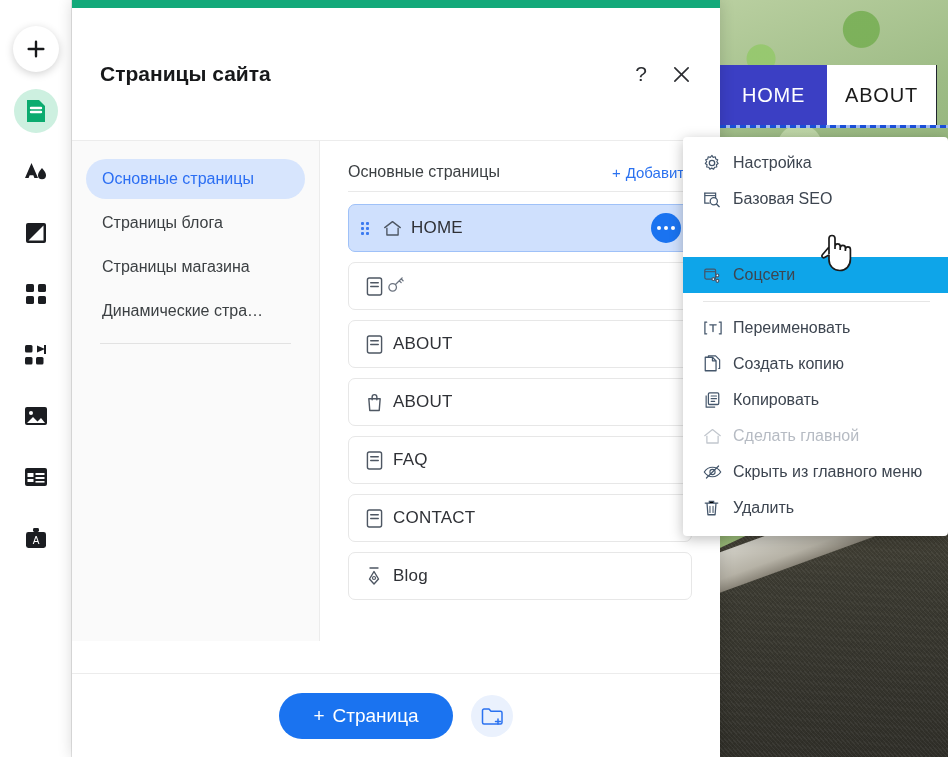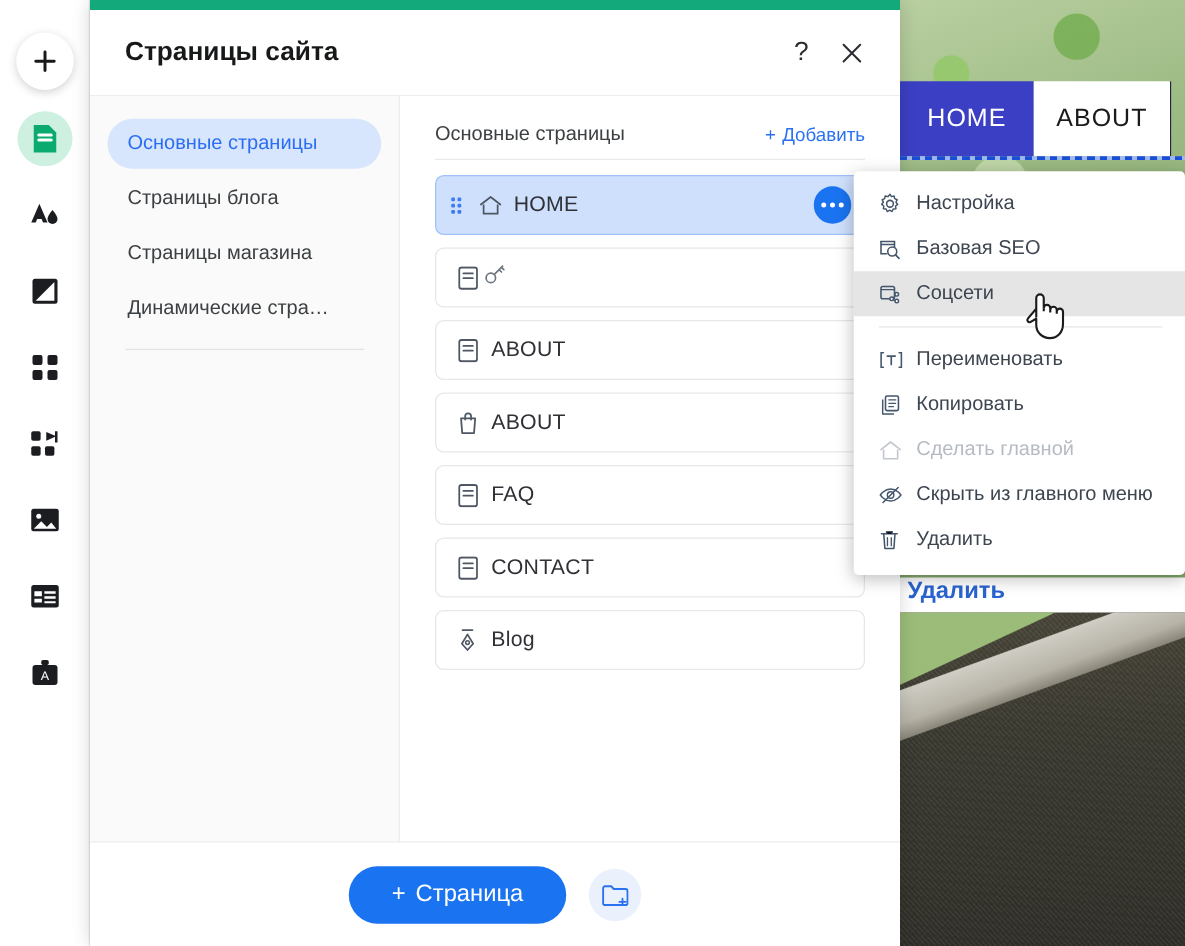--- a/index.html
+++ b/index.html
@@ -70,21 +70,21 @@
   .rail-item {
     width: 44px; height: 44px; margin-top: 17px;
     display: flex; align-items: center; justify-content: center; border-radius: 50%;
   }
   .rail-item.active { background: #cdf0e0; }
 
   
   .panel {
     position: absolute; left: 72px; top: 0; width: 648px; height: 757px;
     background: #ffffff; box-shadow: 0 0 14px rgba(0,0,0,.16);
-    display: flex; flex-direction: column;
+    display: flex; flex-direction: column; gap: 32px;
   }
   .panel-topbar { height: 8px; background: #13a97a; flex: 0 0 8px; }
   .panel-head {
     height: 68px; flex: 0 0 68px; display: flex; align-items: center;
     padding: 0 22px 0 28px; background: #fff;
   }
   .panel-title { font-size: 21px; font-weight: bold; color: #17181a; flex: 1; }
   .head-btn {
     width: 34px; height: 34px; display: flex; align-items: center; justify-content: center;
     color: #2b2d31; margin-left: 6px;
@@ -148,21 +148,21 @@
   
   .ctx {
     position: absolute; left: 683px; top: 137px; width: 265px;
     background: #fff; border-radius: 4px; box-shadow: 0 3px 14px rgba(0,0,0,.26);
     padding: 8px 0 10px 0;
   }
   .ctx-item {
     height: 36px; display: flex; align-items: center; padding: 0 16px 0 20px;
     font-size: 16px; color: #3d4550;
   }
-  .ctx-item.hl { background: #e5e5e5; }
+  .ctx-item.hl { background: #0ea5e9; margin-top: 40px; }
   .ctx-item.dim { color: #b6bbc3; }
   .ctx-ic { width: 30px; display: flex; align-items: center; color: #44566b; }
   .ctx-item.dim .ctx-ic { color: #c2c7ce; }
   .ctx-sep { height: 1px; background: #e6e6e6; margin: 8px 18px 8px 20px; }
 
   .cursor { position: absolute; left: 818px; top: 228px; pointer-events: none; }
 </style>
 </head>
 <body>
 
@@ -441,20 +441,30 @@
     <div class="ctx-item">
       <span class="ctx-ic">
         <svg width="20" height="18" viewBox="0 0 22 20">
           <path d="M4 3.5H2v13h2M18 3.5h2v13h-2" stroke="#44566b" stroke-width="1.4" fill="none" stroke-linecap="round"></path>
           <path d="M7.5 6.5h7M11 6.5v7.5" stroke="#44566b" stroke-width="1.5" stroke-linecap="round"></path>
         </svg>
       </span>
       <span>Переименовать</span>
     </div>
 
+    <div class="ctx-item">
+      <span class="ctx-ic">
+        <svg width="18" height="18" viewBox="0 0 20 20">
+          <path d="M2.5 2.5h8v4h4v11h-12z" stroke="#44566b" stroke-width="1.4" fill="none" stroke-linejoin="round"></path>
+          <path d="M10.5 2.5l4 4" stroke="#44566b" stroke-width="1.4"></path>
+          <path d="M6 2.5V1h8l4.5 4.5V15h-1.5" stroke="#44566b" stroke-width="1.3" fill="none" stroke-linejoin="round"></path>
+        </svg>
+      </span>
+      <span>Создать копию</span>
+    </div>
 
     <div class="ctx-item">
       <span class="ctx-ic">
         <svg width="18" height="18" viewBox="0 0 20 20">
           <rect x="6" y="2" width="11.5" height="13" rx="1.4" stroke="#44566b" stroke-width="1.4" fill="#fff"></rect>
           <path d="M9 5.5h6M9 8.5h6M9 11.5h4" stroke="#44566b" stroke-width="1.2" stroke-linecap="round"></path>
           <path d="M3.5 5v13h10" stroke="#44566b" stroke-width="1.3" fill="none" stroke-linejoin="round"></path>
         </svg>
       </span>
       <span>Копировать</span>

